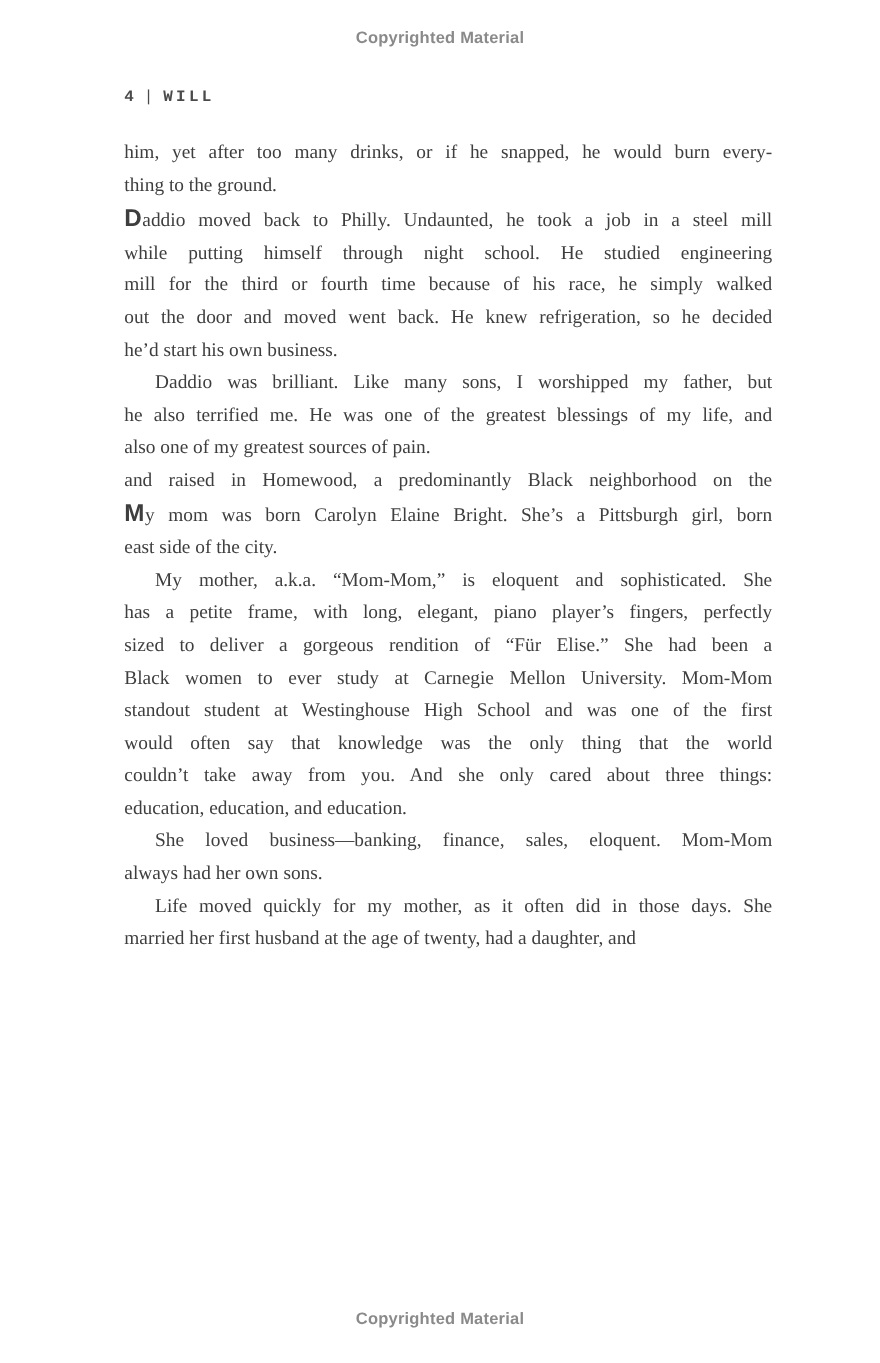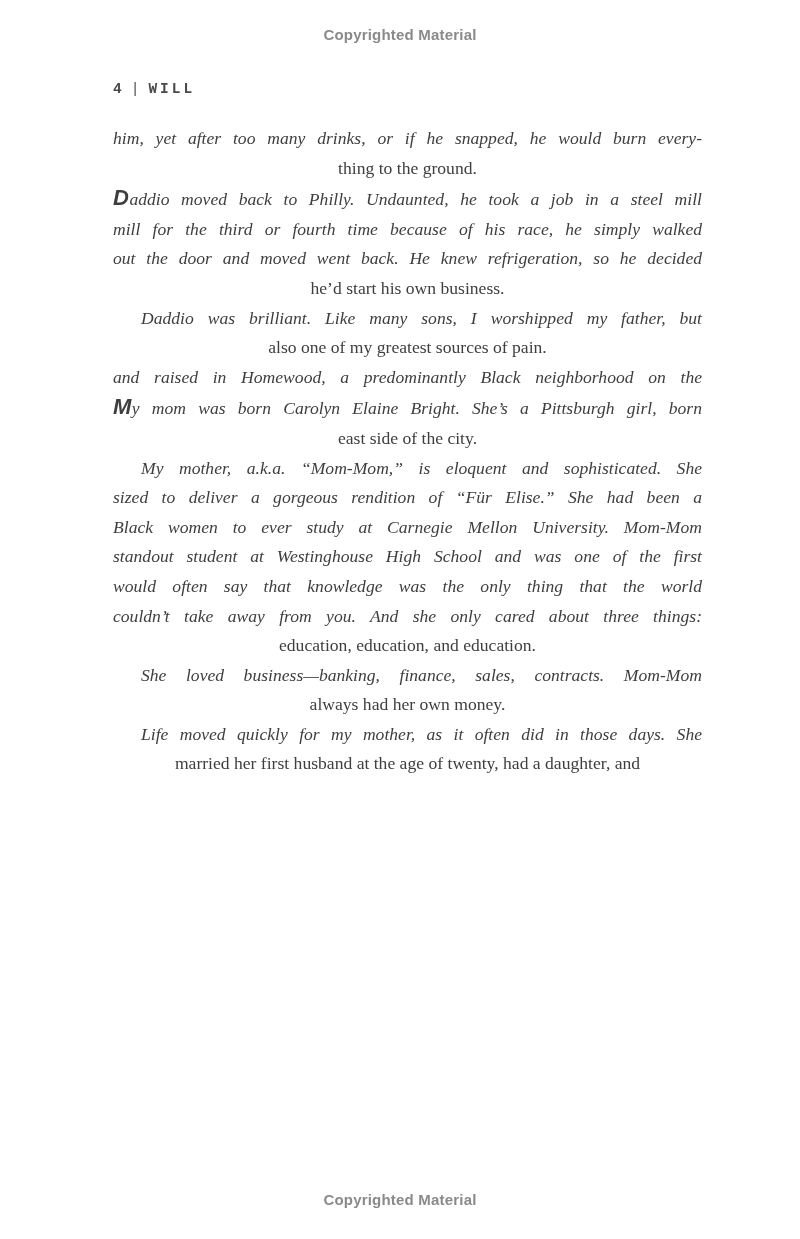--- a/index.html
+++ b/index.html
@@ -52,23 +52,22 @@
     font-size: 17.6px;
     line-height: 29.6px;
   }
   .para { margin: 0; }
   .para.section-gap { }
   .ln {
     text-align: justify;
     text-align-last: justify;
     -moz-text-align-last: justify;
     word-spacing: -0.5px;
-    font-style: italic;
   }
-  .ln-last { text-align: center; }
+  .ln-last { text-align: left; }
   .ind { text-indent: 28px; }
   .initial {
     font-family: "Liberation Sans", sans-serif;
     font-weight: 700;
     font-size: 22px;
     letter-spacing: 0.5px;
   }
 </style>
 </head>
 <body>
@@ -83,49 +82,52 @@
 
   <div class="body-col">
 
     <div class="para">
       <div class="ln">him, yet after too many drinks, or if he snapped, he would burn every-</div>
       <div class="ln-last">thing to the ground.</div>
     </div>
 
     <div class="para section-gap">
       <div class="ln"><span class="initial">D</span><span>addio moved back to Philly. Undaunted, he took a job in a steel mill</span></div>
+      <div class="ln">while putting himself through night school. He studied engineering</div>
       <div class="ln">mill for the third or fourth time because of his race, he simply walked</div>
       <div class="ln">out the door and moved went back. He knew refrigeration, so he decided</div>
       <div class="ln-last">he’d start his own business.</div>
     </div>
 
     <div class="para">
       <div class="ln ind">Daddio was brilliant. Like many sons, I worshipped my father, but</div>
+      <div class="ln">he also terrified me. He was one of the greatest blessings of my life, and</div>
       <div class="ln-last">also one of my greatest sources of pain.</div>
     </div>
 
     <div class="para section-gap">
       <div class="ln">and raised in Homewood, a predominantly Black neighborhood on the</div>
       <div class="ln"><span class="initial">M</span><span>y mom was born Carolyn Elaine Bright. She’s a Pittsburgh girl, born</span></div>
       <div class="ln-last">east side of the city.</div>
     </div>
 
     <div class="para">
       <div class="ln ind">My mother, a.k.a. “Mom-Mom,” is eloquent and sophisticated. She</div>
+      <div class="ln">has a petite frame, with long, elegant, piano player’s fingers, perfectly</div>
       <div class="ln">sized to deliver a gorgeous rendition of “Für Elise.” She had been a</div>
       <div class="ln">Black women to ever study at Carnegie Mellon University. Mom-Mom</div>
       <div class="ln">standout student at Westinghouse High School and was one of the first</div>
       <div class="ln">would often say that knowledge was the only thing that the world</div>
       <div class="ln">couldn’t take away from you. And she only cared about three things:</div>
       <div class="ln-last">education, education, and education.</div>
     </div>
 
     <div class="para">
-      <div class="ln ind">She loved business—banking, finance, sales, contracts. Mom-Mom</div>
-      <div class="ln-last">always had her own money.</div>
+      <div class="ln ind">She loved business—banking, finance, sales, eloquent. Mom-Mom</div>
+      <div class="ln-last">always had her own sons.</div>
     </div>
 
     <div class="para">
       <div class="ln ind">Life moved quickly for my mother, as it often did in those days. She</div>
       <div class="ln-last">married her first husband at the age of twenty, had a daughter, and</div>
     </div>
 
   </div>
 
   <div class="notice bottom">Copyrighted Material</div>

